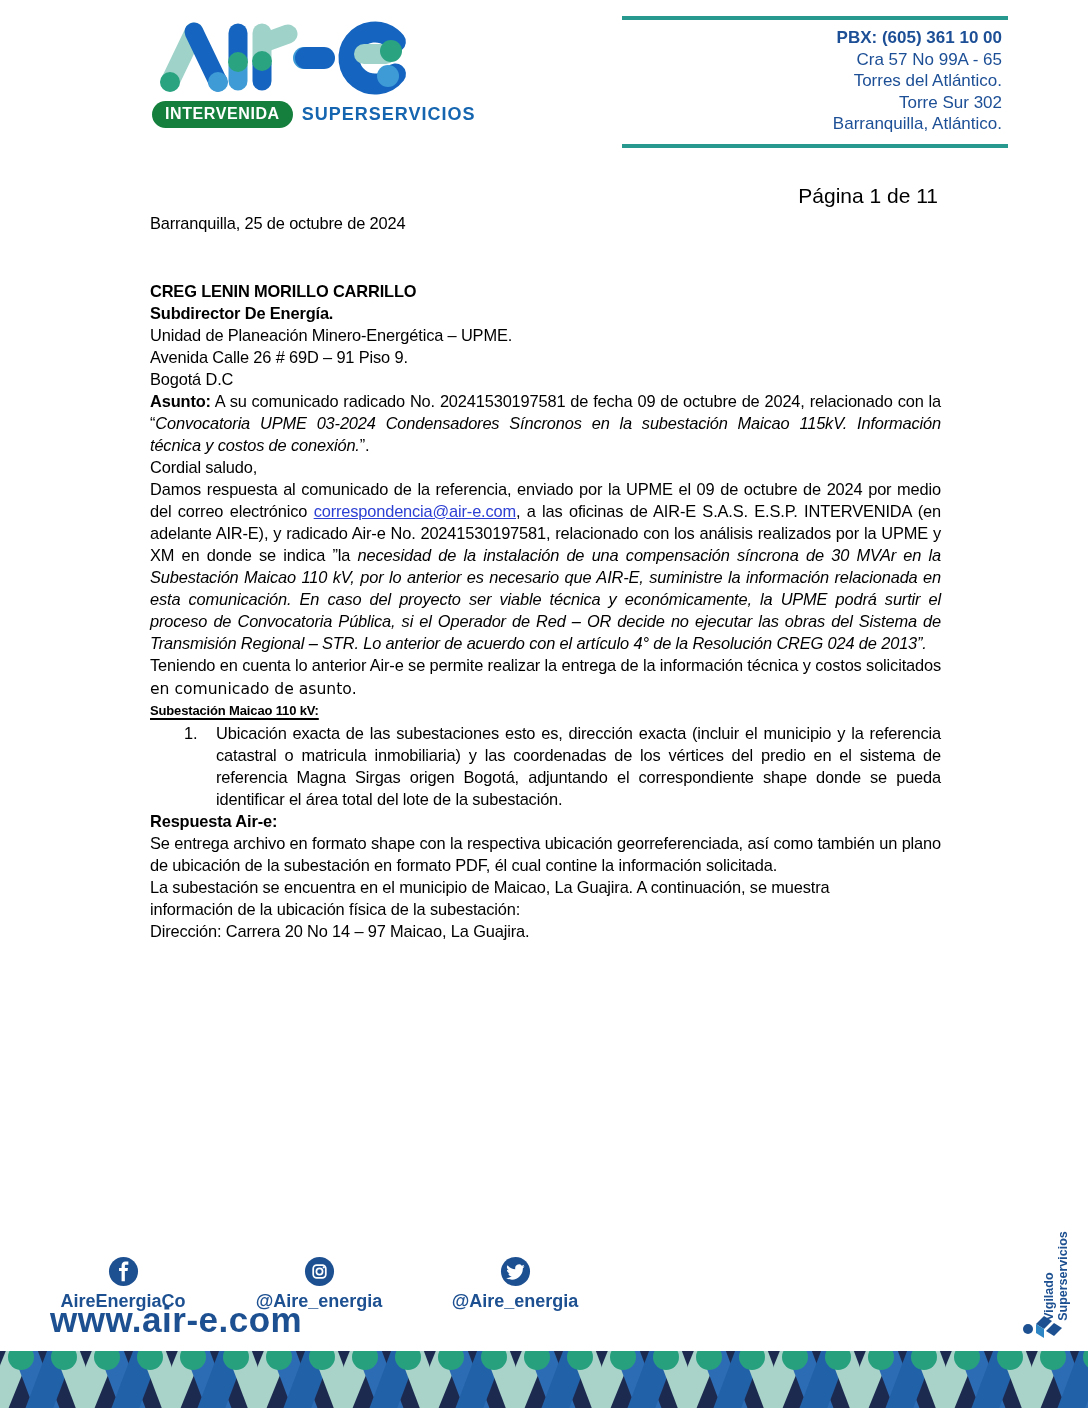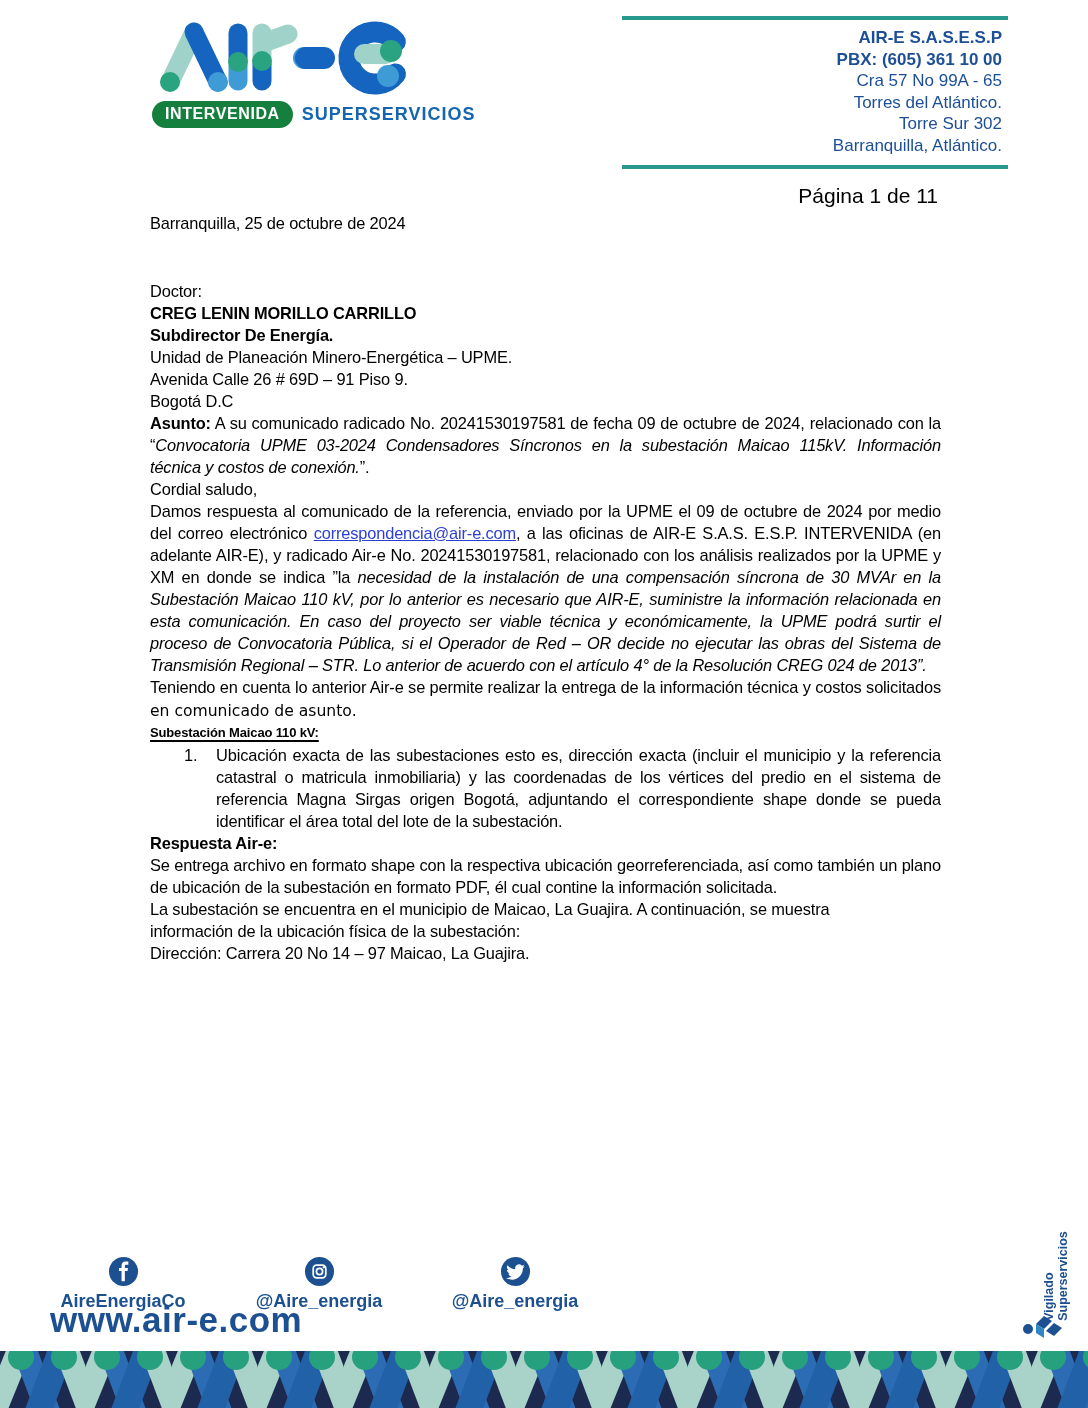--- a/index.html
+++ b/index.html
@@ -88,35 +88,33 @@
       <circle cx="243" cy="33" r="11" fill="#2aa381"></circle>
       <circle cx="240" cy="58" r="11" fill="#3e9bd6"></circle>
     </svg>
   </div>
   <div class="logo-pill-row">
     <span class="pill">INTERVENIDA</span>
     <span class="suffix">SUPERSERVICIOS</span>
   </div>
 
   <div class="contact-block">
-    <div class="contact-line bold">AIR-E S.A.S.E.S.P</div>
     <div class="contact-line bold">PBX: (605) 361 10 00</div>
     <div class="contact-line">Cra 57 No 99A - 65</div>
     <div class="contact-line">Torres del Atlántico.</div>
     <div class="contact-line">Torre Sur 302</div>
     <div class="contact-line">Barranquilla, Atlántico.</div>
   </div>
 
   <div class="page-indicator">Página 1 de 11</div>
 
   <div class="flow">
     <p class="date">Barranquilla, 25 de octubre de 2024</p>
 
     <div class="recipient">
-      <p>Doctor:</p>
       <p class="b">CREG LENIN MORILLO CARRILLO</p>
       <p class="b">Subdirector De Energía.</p>
       <p>Unidad de Planeación Minero-Energética – UPME.</p>
       <p>Avenida Calle 26 # 69D – 91 Piso 9.</p>
       <p>Bogotá D.C</p>
     </div>
 
     <p class="asunto"><span class="b">Asunto:</span><span>  A su comunicado radicado No. 20241530197581 de fecha 09 de octubre de 2024, relacionado con la “</span><span class="i">Convocatoria UPME 03-2024 Condensadores Síncronos en la subestación Maicao 115kV. Información técnica y costos de conexión.</span><span>”.</span></p>
 
     <p class="greeting">Cordial saludo,</p>

